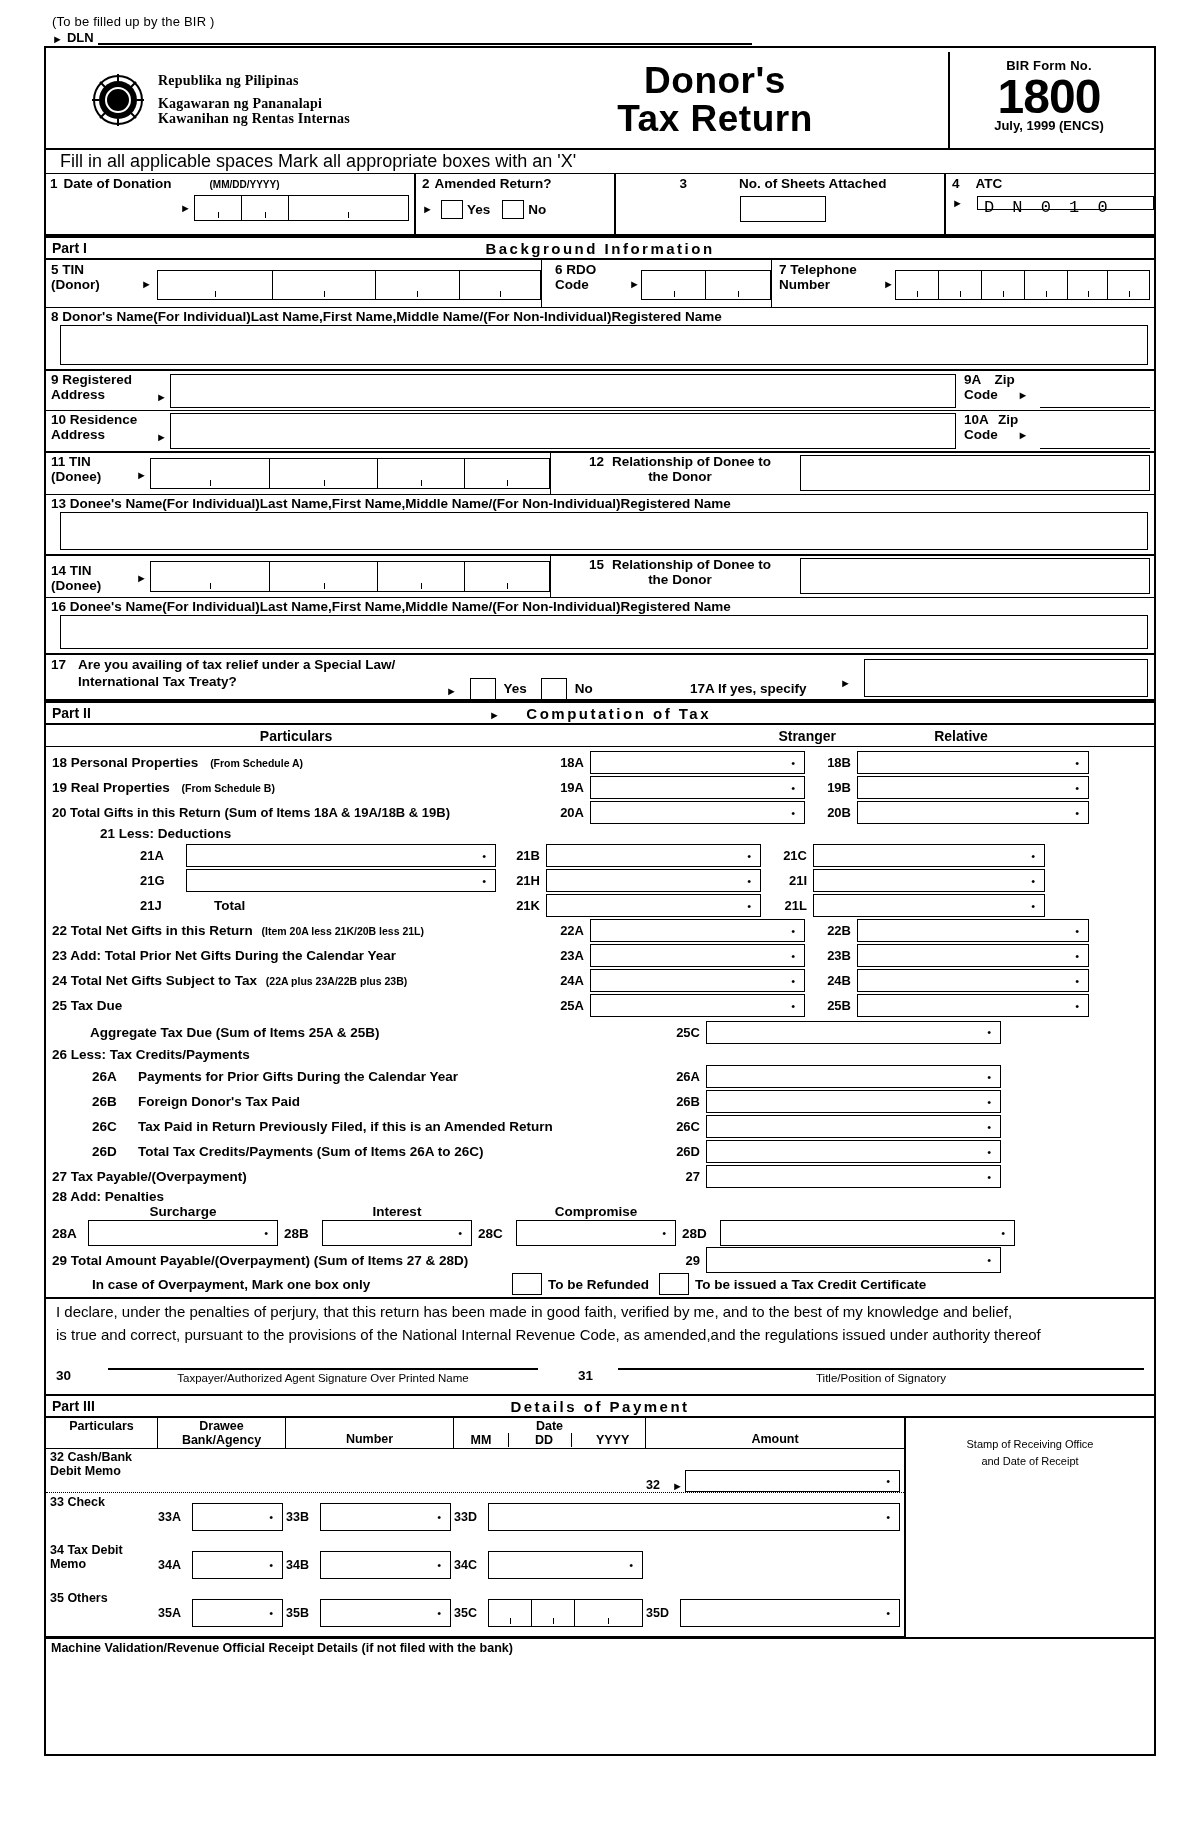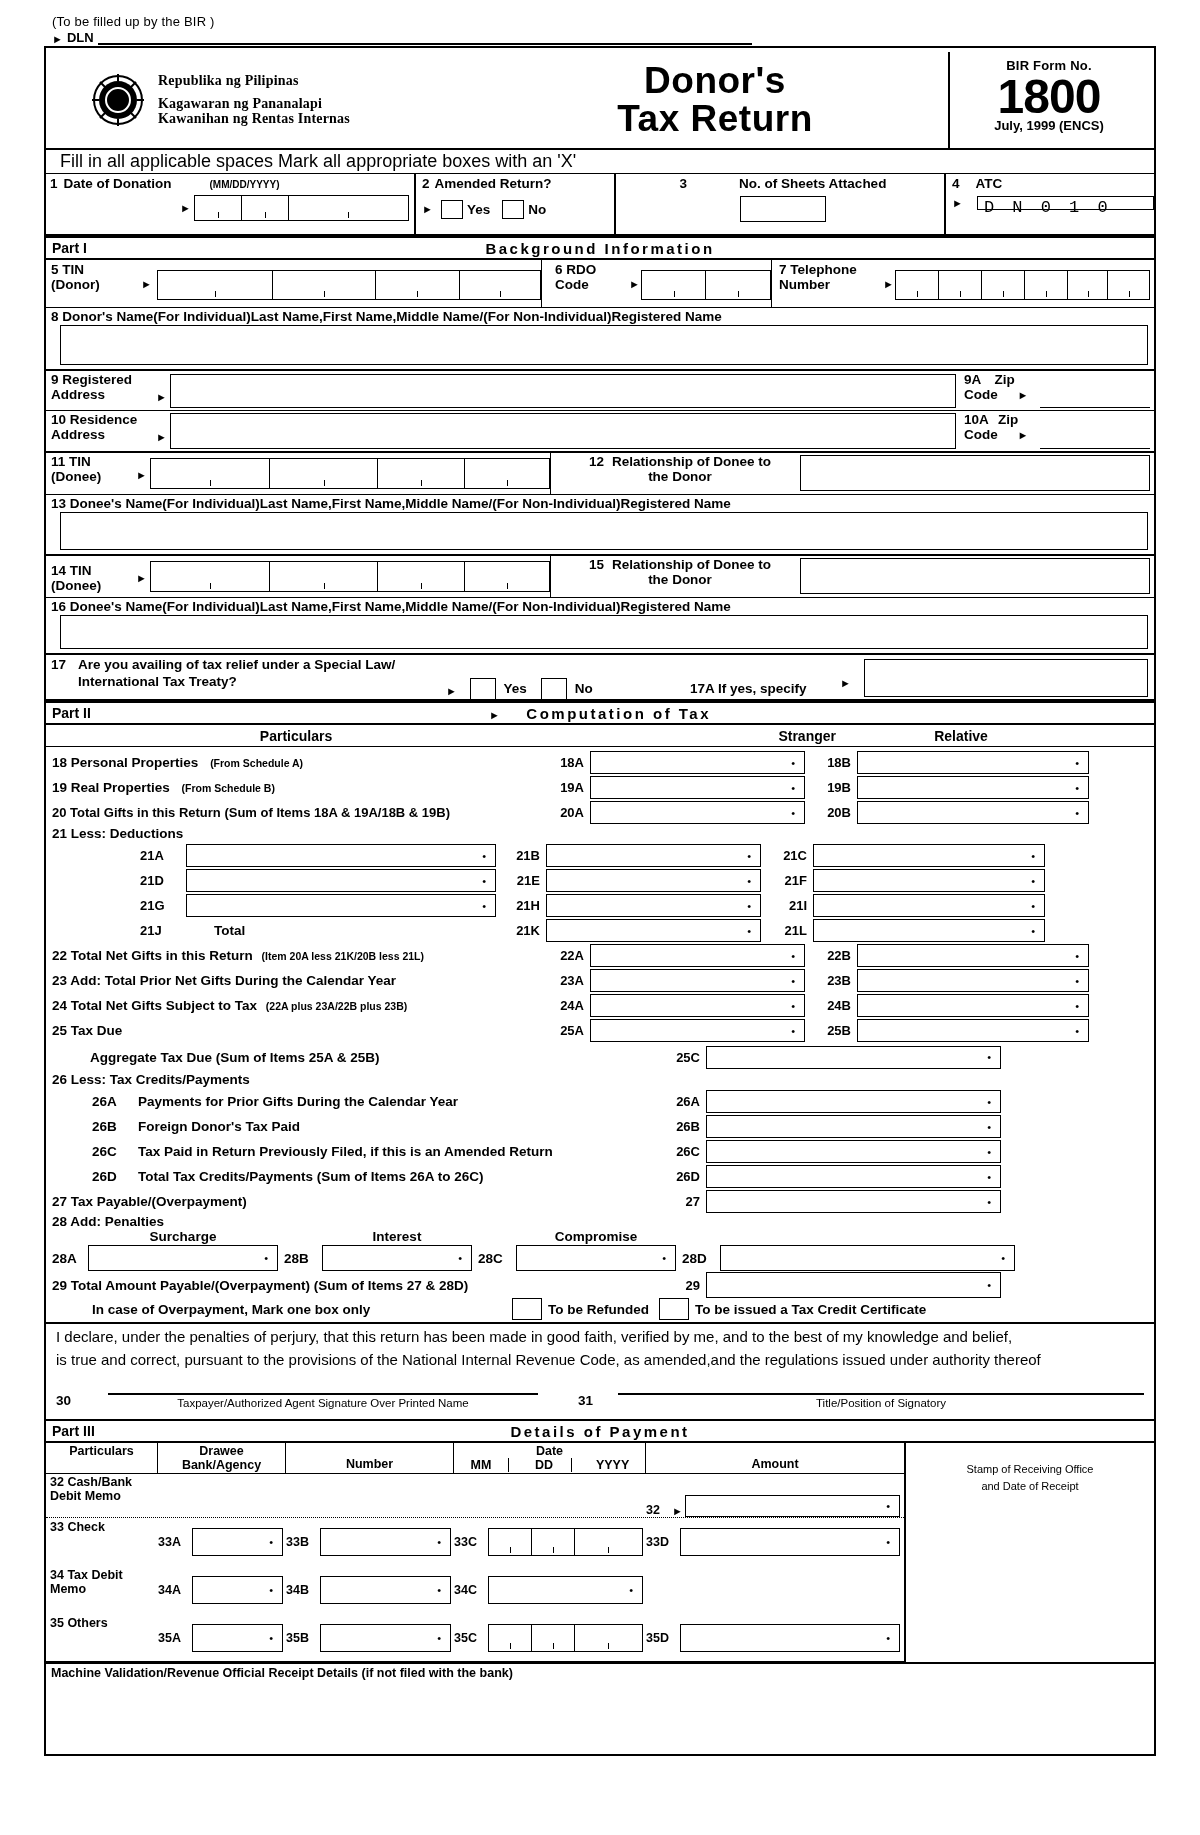--- a/index.html
+++ b/index.html
@@ -444,38 +444,29 @@
       <div class="crow">
         <div class="cpart" style="font-size:13px"><span>20</span>
           <span>Total Gifts in this Return (Sum of Items 18A &amp; 19A/18B &amp; 19B)</span></div>
         <div class="ccode">20A</div>
         <div class="cfield w-str"></div>
         <div class="ccode" style="width:52px">20B</div>
         <div class="cfield w-rel"></div>
       </div>
     </div>
 
-    <div class="lbl" style="padding-left:6px;padding-top:1px;">21 Less: Deductions</div>
+    <div class="lbl" style="padding-left:6px;padding-top:1px;margin-left:48px;">21 Less: Deductions</div>
     <div style="padding-top:2px;">
       <div class="crow">
         <div style="width:80px"></div>
         <div class="ccode" style="width:60px;text-align:left;padding-left:14px;">21A</div>
         <div class="cfield" style="width:310px"></div>
         <div class="ccode" style="width:50px">21B</div>
         <div class="cfield w-str"></div>
         <div class="ccode" style="width:52px">21C</div>
-        <div class="cfield w-rel"></div>
-      </div>
-      <div class="crow">
-        <div style="width:80px"></div>
-        <div class="ccode" style="width:60px;text-align:left;padding-left:14px;">21D</div>
-        <div class="cfield" style="width:310px"></div>
-        <div class="ccode" style="width:50px">21E</div>
-        <div class="cfield w-str"></div>
-        <div class="ccode" style="width:52px">21F</div>
         <div class="cfield w-rel"></div>
       </div>
       <div class="crow">
         <div style="width:80px"></div>
         <div class="ccode" style="width:60px;text-align:left;padding-left:14px;">21G</div>
         <div class="cfield" style="width:310px"></div>
         <div class="ccode" style="width:50px">21H</div>
         <div class="cfield w-str"></div>
         <div class="ccode" style="width:52px">21I</div>
         <div class="cfield w-rel"></div>
@@ -670,28 +661,20 @@
               <span>Check</span></div>
           </div>
           <div style="width:128px;display:flex;align-items:center;">
             <span class="lbl-sm" style="width:34px">33A</span>
             <span class="cfield" style="flex:1;height:28px;margin-right:3px;"></span>
           </div>
           <div style="width:168px;display:flex;align-items:center;">
             <span class="lbl-sm" style="width:34px">33B</span>
             <span class="cfield" style="flex:1;height:28px;margin-right:3px;"></span>
           </div>
-          <div style="width:192px;display:flex;align-items:center;">
-            <span class="lbl-sm" style="width:34px">33C</span>
-            <span class="seg" style="flex:1;height:28px;margin-right:3px;">
-                <i style="width:28%"></i>
-                <i style="width:28%"></i>
-                <i style="width:44%"></i>
-              </span>
-          </div>
           <div style="flex:1;display:flex;align-items:center;">
             <span class="lbl-sm" style="width:34px">33D</span>
             <span class="cfield" style="flex:1;height:28px;margin-right:4px;"></span>
           </div>
         </div>
 
         <div style="display:flex;height:48px;">
           <div style="width:112px;padding-left:4px;padding-top:2px;">
             <div class="lbl-sm"><span>34</span>
               <span>Tax Debit</span></div>

